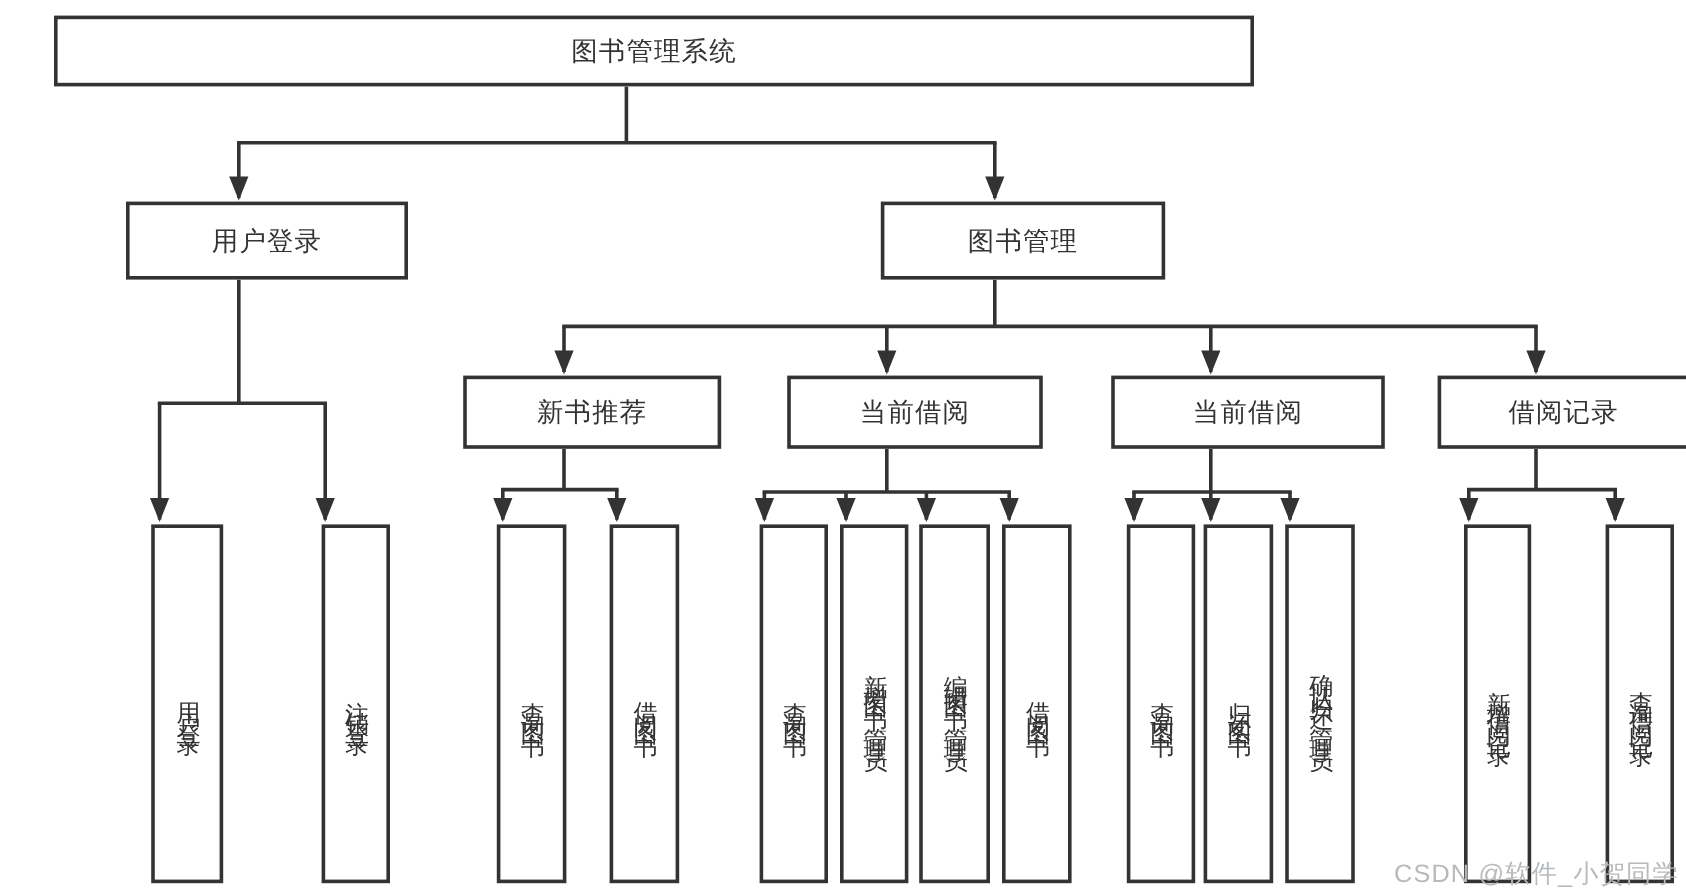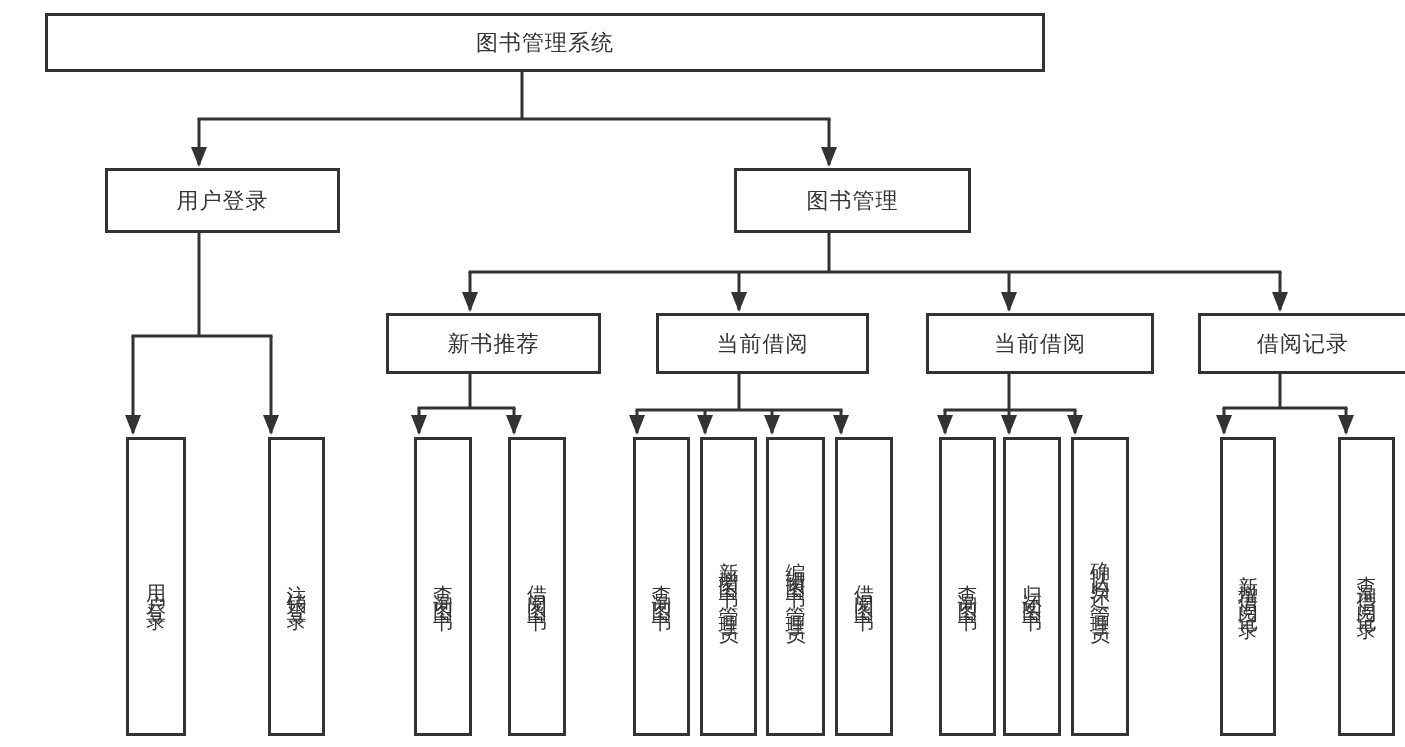--- a/index.html
+++ b/index.html
@@ -188,13 +188,14 @@
     <span>确认归还（管理员）</span>
   </div>
 
   <div class="node leaf" id="l-br-add">
     <span>新增借阅记录</span>
   </div>
   <div class="node leaf" id="l-br-query">
     <span>查询借阅记录</span>
   </div>
 
+  <div id="watermark">CSDN @软件_小贺同学</div>
 </div>
 
 </body></html>

